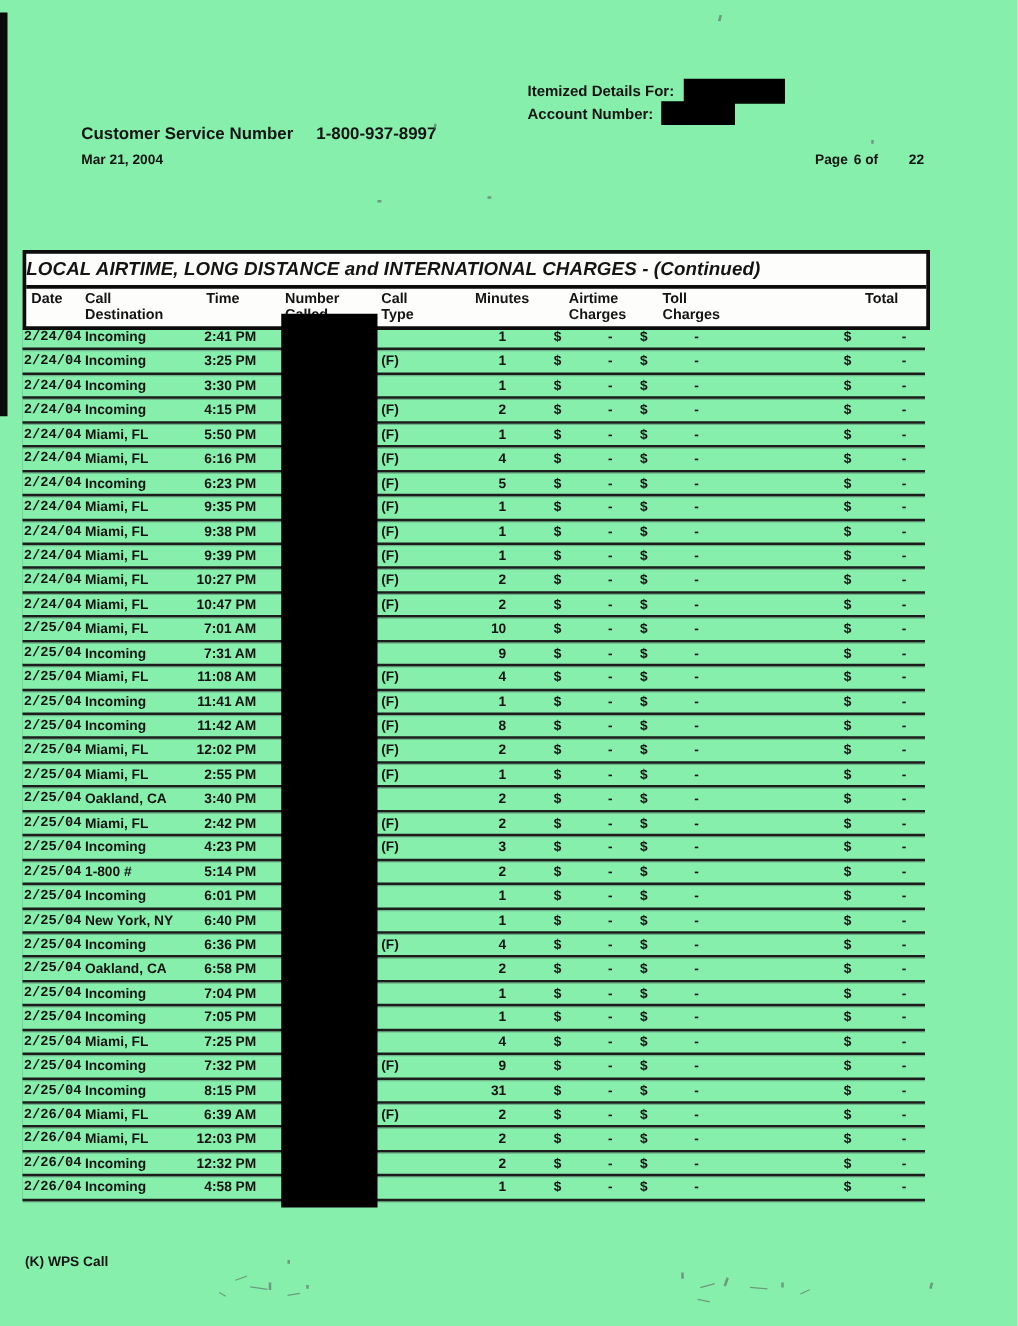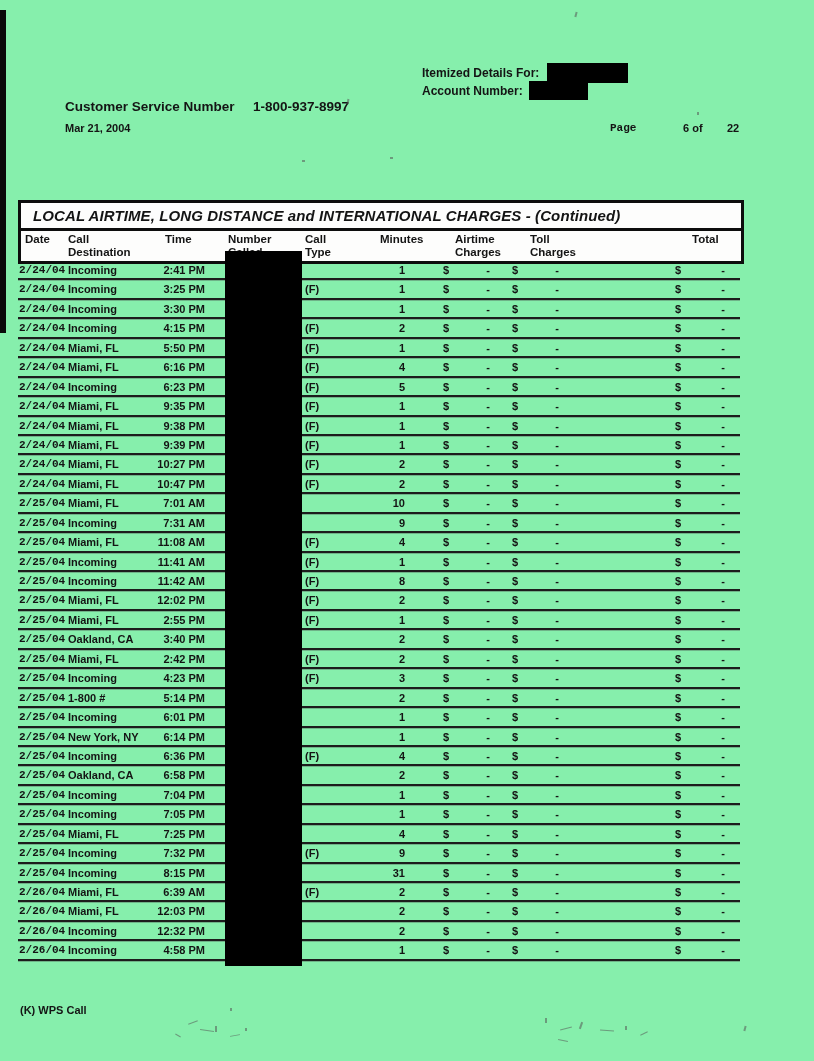--- a/index.html
+++ b/index.html
@@ -13,25 +13,25 @@
   
   .hdr-label{position:absolute;font-size:12px;font-weight:600;white-space:nowrap;}
   .itemized{left:422px;top:66px;}
   .account{left:422px;top:84px;}
   .redact1{position:absolute;left:547px;top:63px;width:81px;height:20px;background:#000;}
   .redact2{position:absolute;left:529px;top:81px;width:59px;height:19px;background:#000;}
   .cs-label{position:absolute;left:65px;top:99px;font-size:13.5px;font-weight:700;white-space:nowrap;}
   .cs-number{position:absolute;left:253px;top:99px;font-size:13.5px;font-weight:700;white-space:nowrap;}
   .stmt-date{position:absolute;left:65px;top:122px;font-size:11px;font-weight:600;}
   .pg{position:absolute;top:122px;font-size:11px;font-weight:600;white-space:nowrap;}
-  .pg-label{left:610px;font-family:Liberation Mono, monospace;} .pg-num{left:683px;} .pg-total{left:727px;}
+  .pg-label{left:652px;} .pg-num{left:683px;} .pg-total{left:727px;}
   
   .tbl-headbox{position:absolute;left:18px;top:200px;width:720px;border:3px solid #0d0d0d;background:#fdfdfc;}
   .tbl-title{
-    height:25px;line-height:25px;border-bottom:3px solid #0d0d0d;padding-left:12px;
+    height:25px;line-height:25px;border-bottom:3px solid #0d0d0d;padding-left:0;
     font-size:15px;font-weight:700;font-style:italic;white-space:nowrap;letter-spacing:.1px;
   }
   .tbl-colhead{position:relative;height:30px;}
   .colh{position:absolute;top:2px;font-size:11.5px;font-weight:700;line-height:13px;white-space:nowrap;}
   .ch-date{left:4px;} .ch-dest{left:47px;} .ch-time{left:144px;} .ch-number{left:207px;}
   .ch-type{left:284px;} .ch-mins{left:359px;text-align:right;} .ch-air{left:434px;} .ch-toll{left:509px;} .ch-total{left:671px;}
   
   .rows{position:absolute;left:18px;top:261px;width:722px;}
   .row{position:relative;height:19.45px;box-sizing:border-box;border-bottom:2.4px solid #1c1c1c;
        box-shadow:0 1px 0 rgba(70,70,70,.35);}
@@ -394,21 +394,21 @@
     <span class="c d1">$</span>
     <span class="c v1">-</span>
     <span class="c d2">$</span>
     <span class="c v2">-</span>
     <span class="c d3">$</span>
     <span class="c v3">-</span>
   </div>
       <div class="row">
     <span class="c date">2/25/04</span>
     <span class="c dest">New York, NY</span>
-    <span class="c time">6:14 PM</span>
+    <span class="c time">6:40 PM</span>
     <span class="c ctype"></span>
     <span class="c mins">1</span>
     <span class="c d1">$</span>
     <span class="c v1">-</span>
     <span class="c d2">$</span>
     <span class="c v2">-</span>
     <span class="c d3">$</span>
     <span class="c v3">-</span>
   </div>
       <div class="row">

